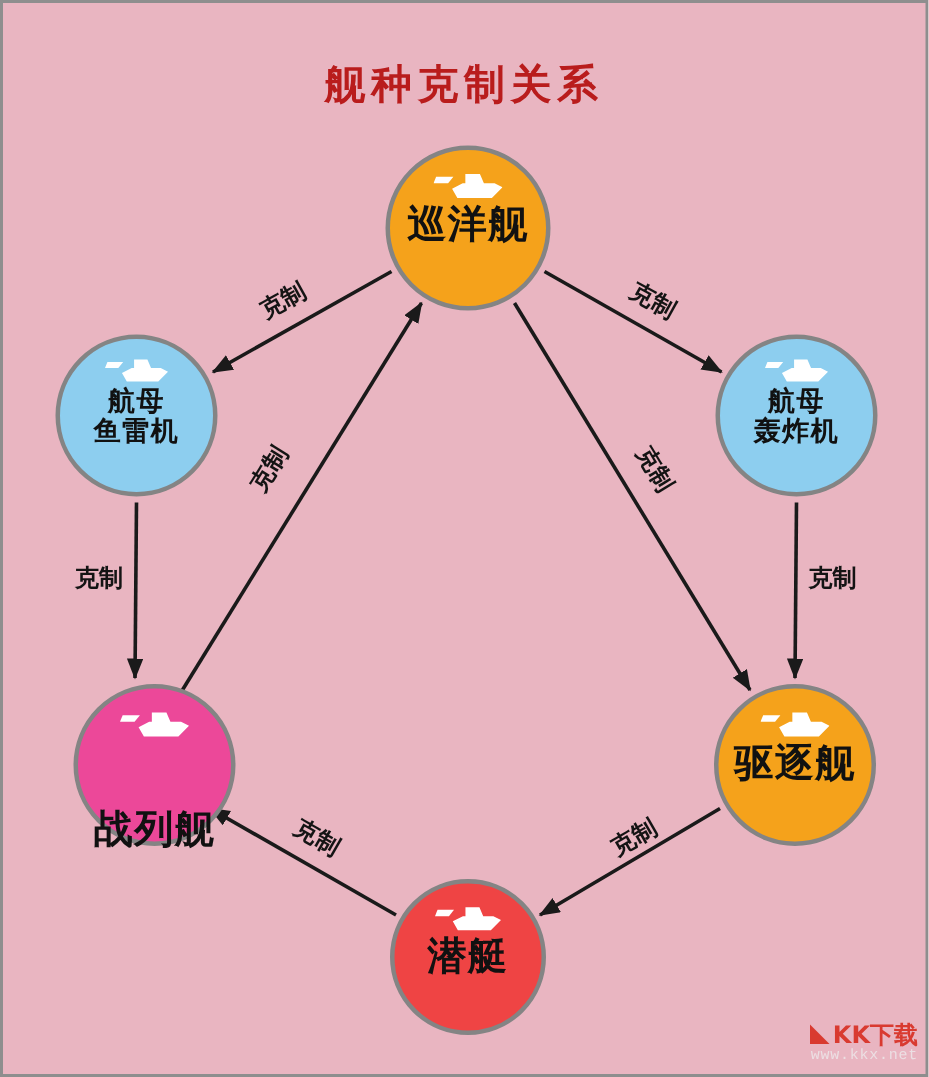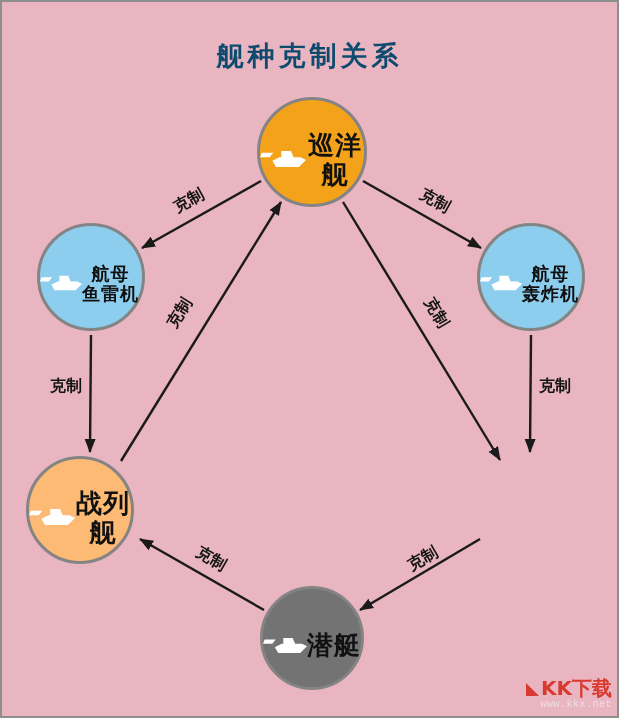--- a/index.html
+++ b/index.html
@@ -15,40 +15,40 @@
   }
   .title {
     position: absolute;
     top: 36px;
     left: 0;
     width: 100%;
     text-align: center;
     font-size: 27px;
     font-weight: bold;
     letter-spacing: 4px;
-    color: #0c4a6e;
+    color: #b91c1c;
   }
   .edge-layer { position: absolute; left: 0; top: 0; }
   .edge { stroke: #1a1a1a; stroke-width: 2.4; }
   .arrowhead { fill: #1a1a1a; }
   .edge-label {
     position: absolute;
     font-size: 16px;
     font-weight: bold;
     color: #141414;
     white-space: nowrap;
     transform: translate(-50%, -50%) rotate(var(--rot, 0deg));
   }
   .node {
     position: absolute;
     box-sizing: border-box;
     border: 3px solid #848484;
     border-radius: 50%;
     display: flex;
-    flex-direction: row;
+    flex-direction: column;
     align-items: center;
     padding-top: 14px;
   }
   .node-icon svg { display: block; }
   .node-icon path { fill: #ffffff; }
   .node-label {
     font-size: 26px;
     font-weight: bold;
     color: #111111;
     line-height: 1.12;
@@ -66,21 +66,21 @@
     text-align: right;
   }
   .wm-row { display: flex; align-items: flex-end; justify-content: flex-end; gap: 2px; }
   .wm-tri {
     display: inline-block;
     width: 0; height: 0;
     border-bottom: 13px solid #D93A30;
     border-right: 13px solid transparent;
     margin-bottom: 2px;
   }
-  .wm-brand { font-size: 20px; font-weight: bold; line-height: 1; text-align: right; }
+  .wm-brand { font-size: 16px; font-weight: bold; line-height: 1; text-align: right; }
   .wm-site { font-size: 10px; color: #ecdfe3; margin-top: 1px; letter-spacing: 0.5px; font-family: Liberation Mono, monospace; }
 </style>
 </head>
 <body>
 
 <div class="canvas">
 
   <div class="title">舰种克制关系</div>
 
   <svg class="edge-layer" width="619" height="718" viewBox="0 0 619 718">
@@ -133,32 +133,41 @@
     <span class="node-icon">
       <svg viewBox="0 0 52 22" width="42" height="18">
         <path d="M2 4 H15 L11 9 H0 Z"></path>
         <path d="M24 2 H35 L38 9 H46 L52 12 L44 20 H18 L14 13 L22 9 H24 Z"></path>
       </svg>
     </span>
     <span class="node-label">航母
 轰炸机</span>
   </div>
 
-  <div class="node" style="left: 24px; top: 454px; width: 108px; height: 108px; background: #fdba74;">
+  <div class="node" style="left: 47px; top: 454px; width: 108px; height: 108px; background: #ec4899; gap: 44px;">
     <span class="node-icon">
       <svg viewBox="0 0 52 22" width="46" height="20">
         <path d="M2 4 H15 L11 9 H0 Z"></path>
         <path d="M24 2 H35 L38 9 H46 L52 12 L44 20 H18 L14 13 L22 9 H24 Z"></path>
       </svg>
     </span>
     <span class="node-label">战列舰</span>
   </div>
 
+  <div class="node" style="left: 474px; top: 454px; width: 108px; height: 108px; background: rgb(245, 162, 27);">
+    <span class="node-icon">
+      <svg viewBox="0 0 52 22" width="46" height="20">
+        <path d="M2 4 H15 L11 9 H0 Z"></path>
+        <path d="M24 2 H35 L38 9 H46 L52 12 L44 20 H18 L14 13 L22 9 H24 Z"></path>
+      </svg>
+    </span>
+    <span class="node-label">驱逐舰</span>
+  </div>
 
-  <div class="node" style="left: 258px; top: 584px; width: 104px; height: 104px; background: #737373;">
+  <div class="node" style="left: 258px; top: 584px; width: 104px; height: 104px; background: #ef4444;">
     <span class="node-icon">
       <svg viewBox="0 0 52 22" width="44" height="19">
         <path d="M2 4 H15 L11 9 H0 Z"></path>
         <path d="M24 2 H35 L38 9 H46 L52 12 L44 20 H18 L14 13 L22 9 H24 Z"></path>
       </svg>
     </span>
     <span class="node-label">潜艇</span>
   </div>
 
   <div class="watermark">

